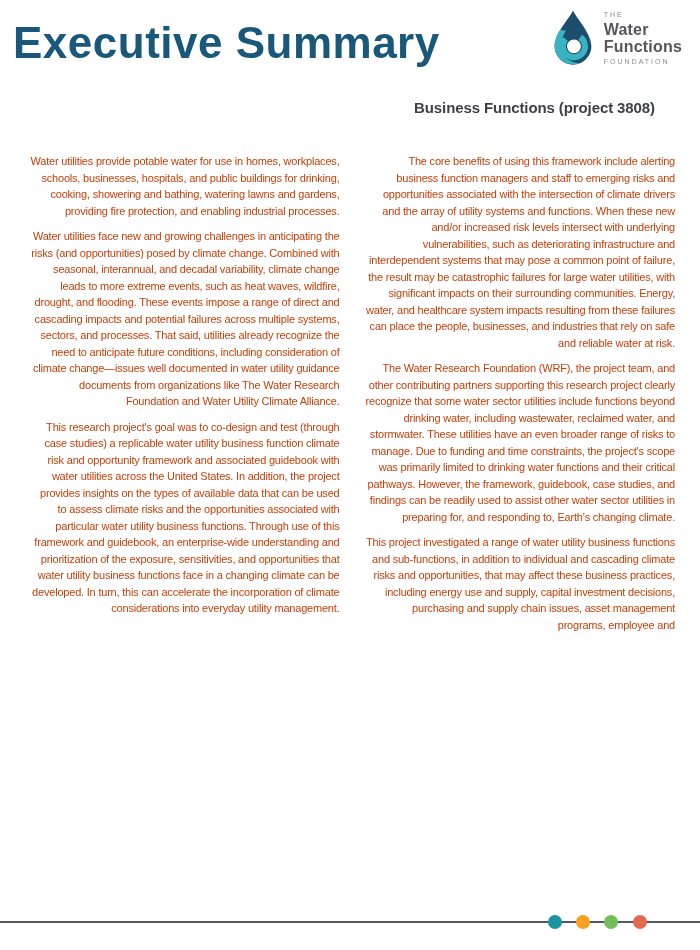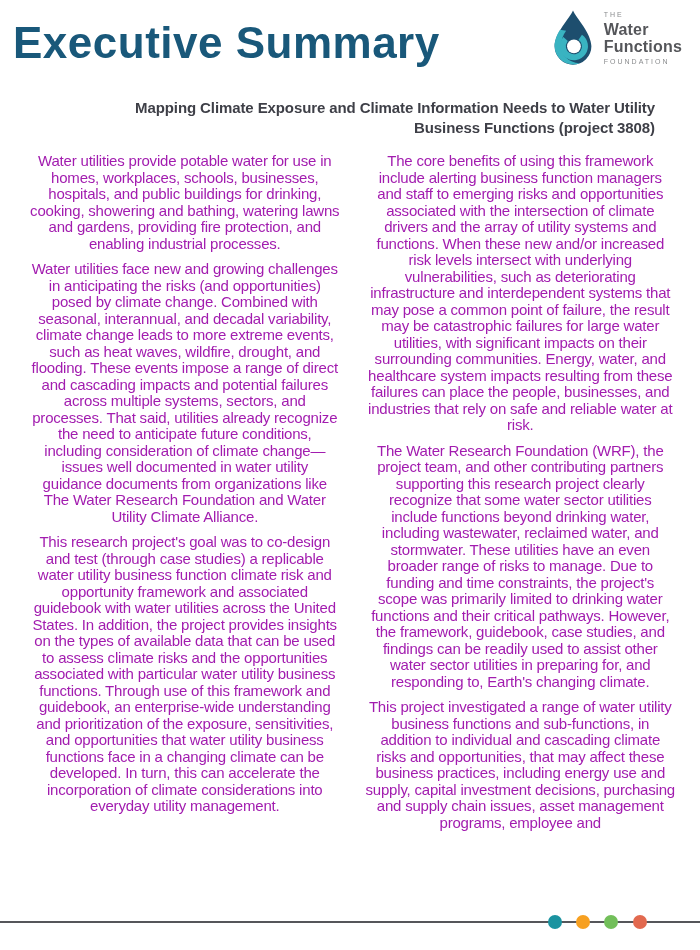--- a/index.html
+++ b/index.html
@@ -32,22 +32,22 @@
   }
 
   
   .columns{
     position:absolute;top:153px;left:30px;right:25px;
     display:flex;gap:26px;
   }
   .col{flex:1 1 0;min-width:0;}
   .col p{
     margin:0 0 9px 0;
-    font-size:15px;line-height:16.5px;letter-spacing:-0.2px;
-    color:#a21caf;text-align:center;
+    font-size:11px;line-height:16.5px;letter-spacing:-0.2px;
+    color:#c2410c;text-align:right;
   }
 
   
   .footer-rule{
     position:absolute;left:0;right:0;top:921px;height:2px;background:#55565a;
   }
   .footer-dot{
     position:absolute;top:915px;width:14px;height:14px;border-radius:50%;
   }
   .dot-0{left:548px;} .dot-1{left:576px;} .dot-2{left:604px;} .dot-3{left:633px;}
@@ -72,21 +72,20 @@
       <div class="logo-text">
         <span class="logo-the">THE</span>
         <span class="logo-name">Water</span>
         <span class="logo-name">Functions</span>
         <span class="logo-foundation">FOUNDATION</span>
       </div>
     </div>
   </div>
 
   <div class="subtitle">
-    <div>Mapping Climate Exposure and Climate Information Needs to Water Utility</div>
     <div>Business Functions (project 3808)</div>
   </div>
 
   <main class="columns">
     <section class="col">
       <p>Water utilities provide potable water for use in homes, workplaces, schools, businesses, hospitals, and public buildings for drinking, cooking, showering and bathing, watering lawns and gardens, providing fire protection, and enabling industrial processes.</p>
       <p>Water utilities face new and growing challenges in anticipating the risks (and opportunities) posed by climate change. Combined with seasonal, interannual, and decadal variability, climate change leads to more extreme events, such as heat waves, wildfire, drought, and flooding. These events impose a range of direct and cascading impacts and potential failures across multiple systems, sectors, and processes. That said, utilities already recognize the need to anticipate future conditions, including consideration of climate change—issues well documented in water utility guidance documents from organizations like The Water Research Foundation and Water Utility Climate Alliance.</p>
       <p>This research project's goal was to co-design and test (through case studies) a replicable water utility business function climate risk and opportunity framework and associated guidebook with water utilities across the United States. In addition, the project provides insights on the types of available data that can be used to assess climate risks and the opportunities associated with particular water utility business functions. Through use of this framework and guidebook, an enterprise-wide understanding and prioritization of the exposure, sensitivities, and opportunities that water utility business functions face in a changing climate can be developed. In turn, this can accelerate the incorporation of climate considerations into everyday utility management.</p>
     </section>
     <section class="col">

